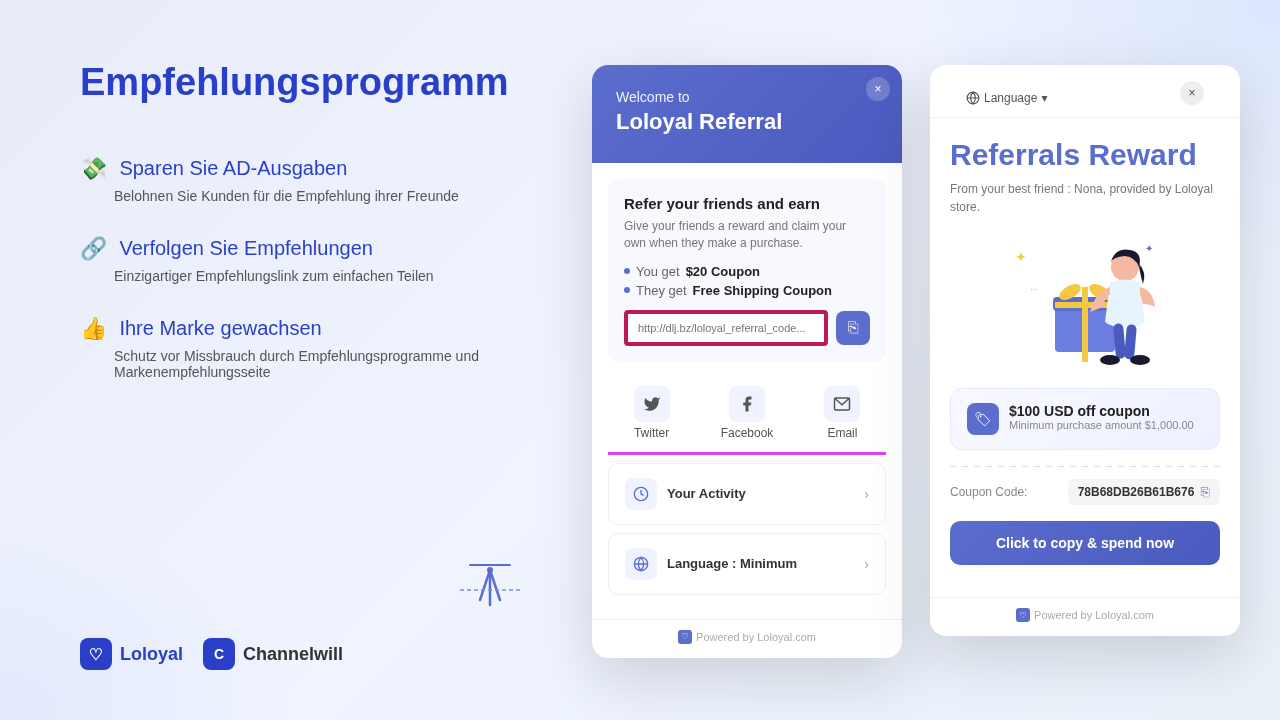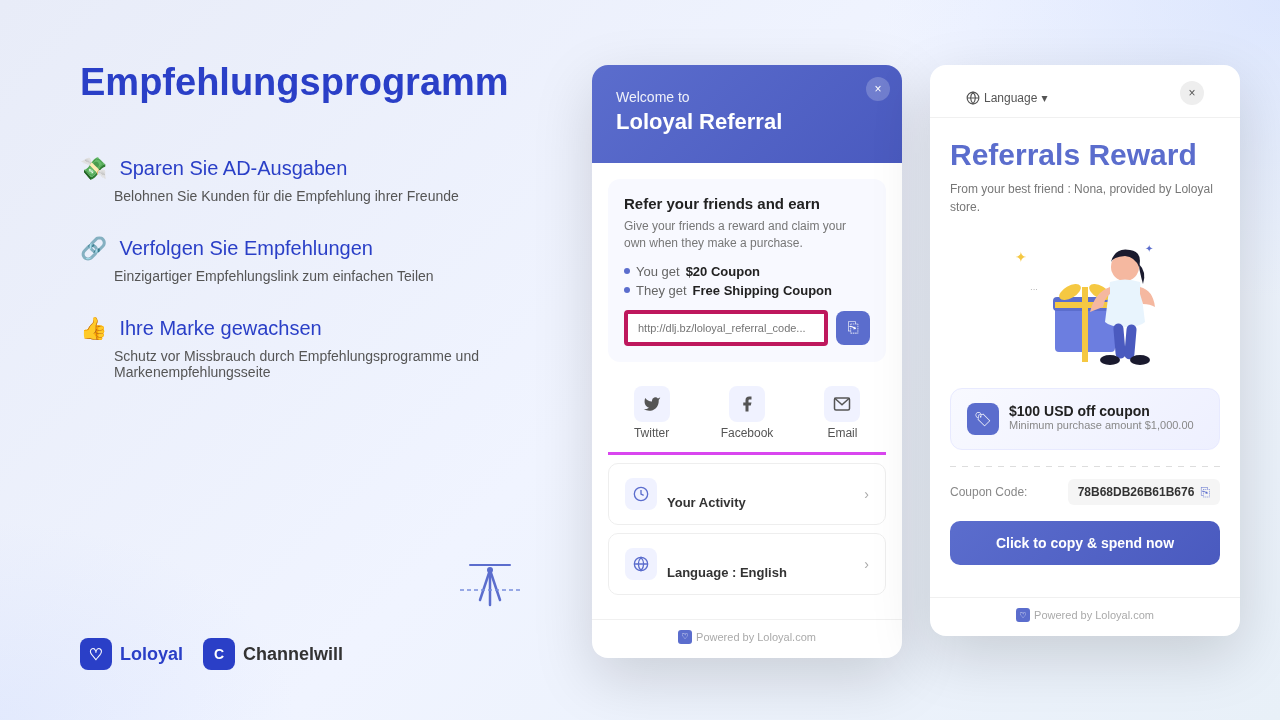--- a/index.html
+++ b/index.html
@@ -308,21 +308,21 @@
       justify-content: space-between;
       padding: 14px 16px;
       border: 1px solid #eee;
       border-radius: 10px;
       margin-bottom: 8px;
       cursor: pointer;
     }
 
     .menu-item-left {
       display: flex;
-      align-items: flex-end;
+      align-items: center;
       gap: 10px;
     }
 
     .menu-item-icon {
       width: 32px;
       height: 32px;
       background: #f0f2ff;
       border-radius: 8px;
       display: flex;
       align-items: center;
@@ -652,21 +652,21 @@
 
     <div class="menu-item">
       <div class="menu-item-left">
         <div class="menu-item-icon">
           <svg width="16" height="16" viewBox="0 0 24 24" fill="none" stroke="#5b6dcd" stroke-width="2">
               <circle cx="12" cy="12" r="10"></circle>
               <line x1="2" y1="12" x2="22" y2="12"></line>
               <path d="M12 2a15.3 15.3 0 014 10 15.3 15.3 0 01-4 10 15.3 15.3 0 01-4-10 15.3 15.3 0 014-10z"></path>
             </svg>
         </div>
-        <span class="menu-item-label">Language : English</span>
+        <span class="menu-item-label">Language : Minimum</span>
       </div>
       <span class="menu-chevron">›</span>
     </div>
   </div>
 
   <div class="modal-1-footer">
     <span class="powered-text">
       <span class="powered-icon">♡</span>
       <span>Powered by Loloyal.com</span>
     </span>

